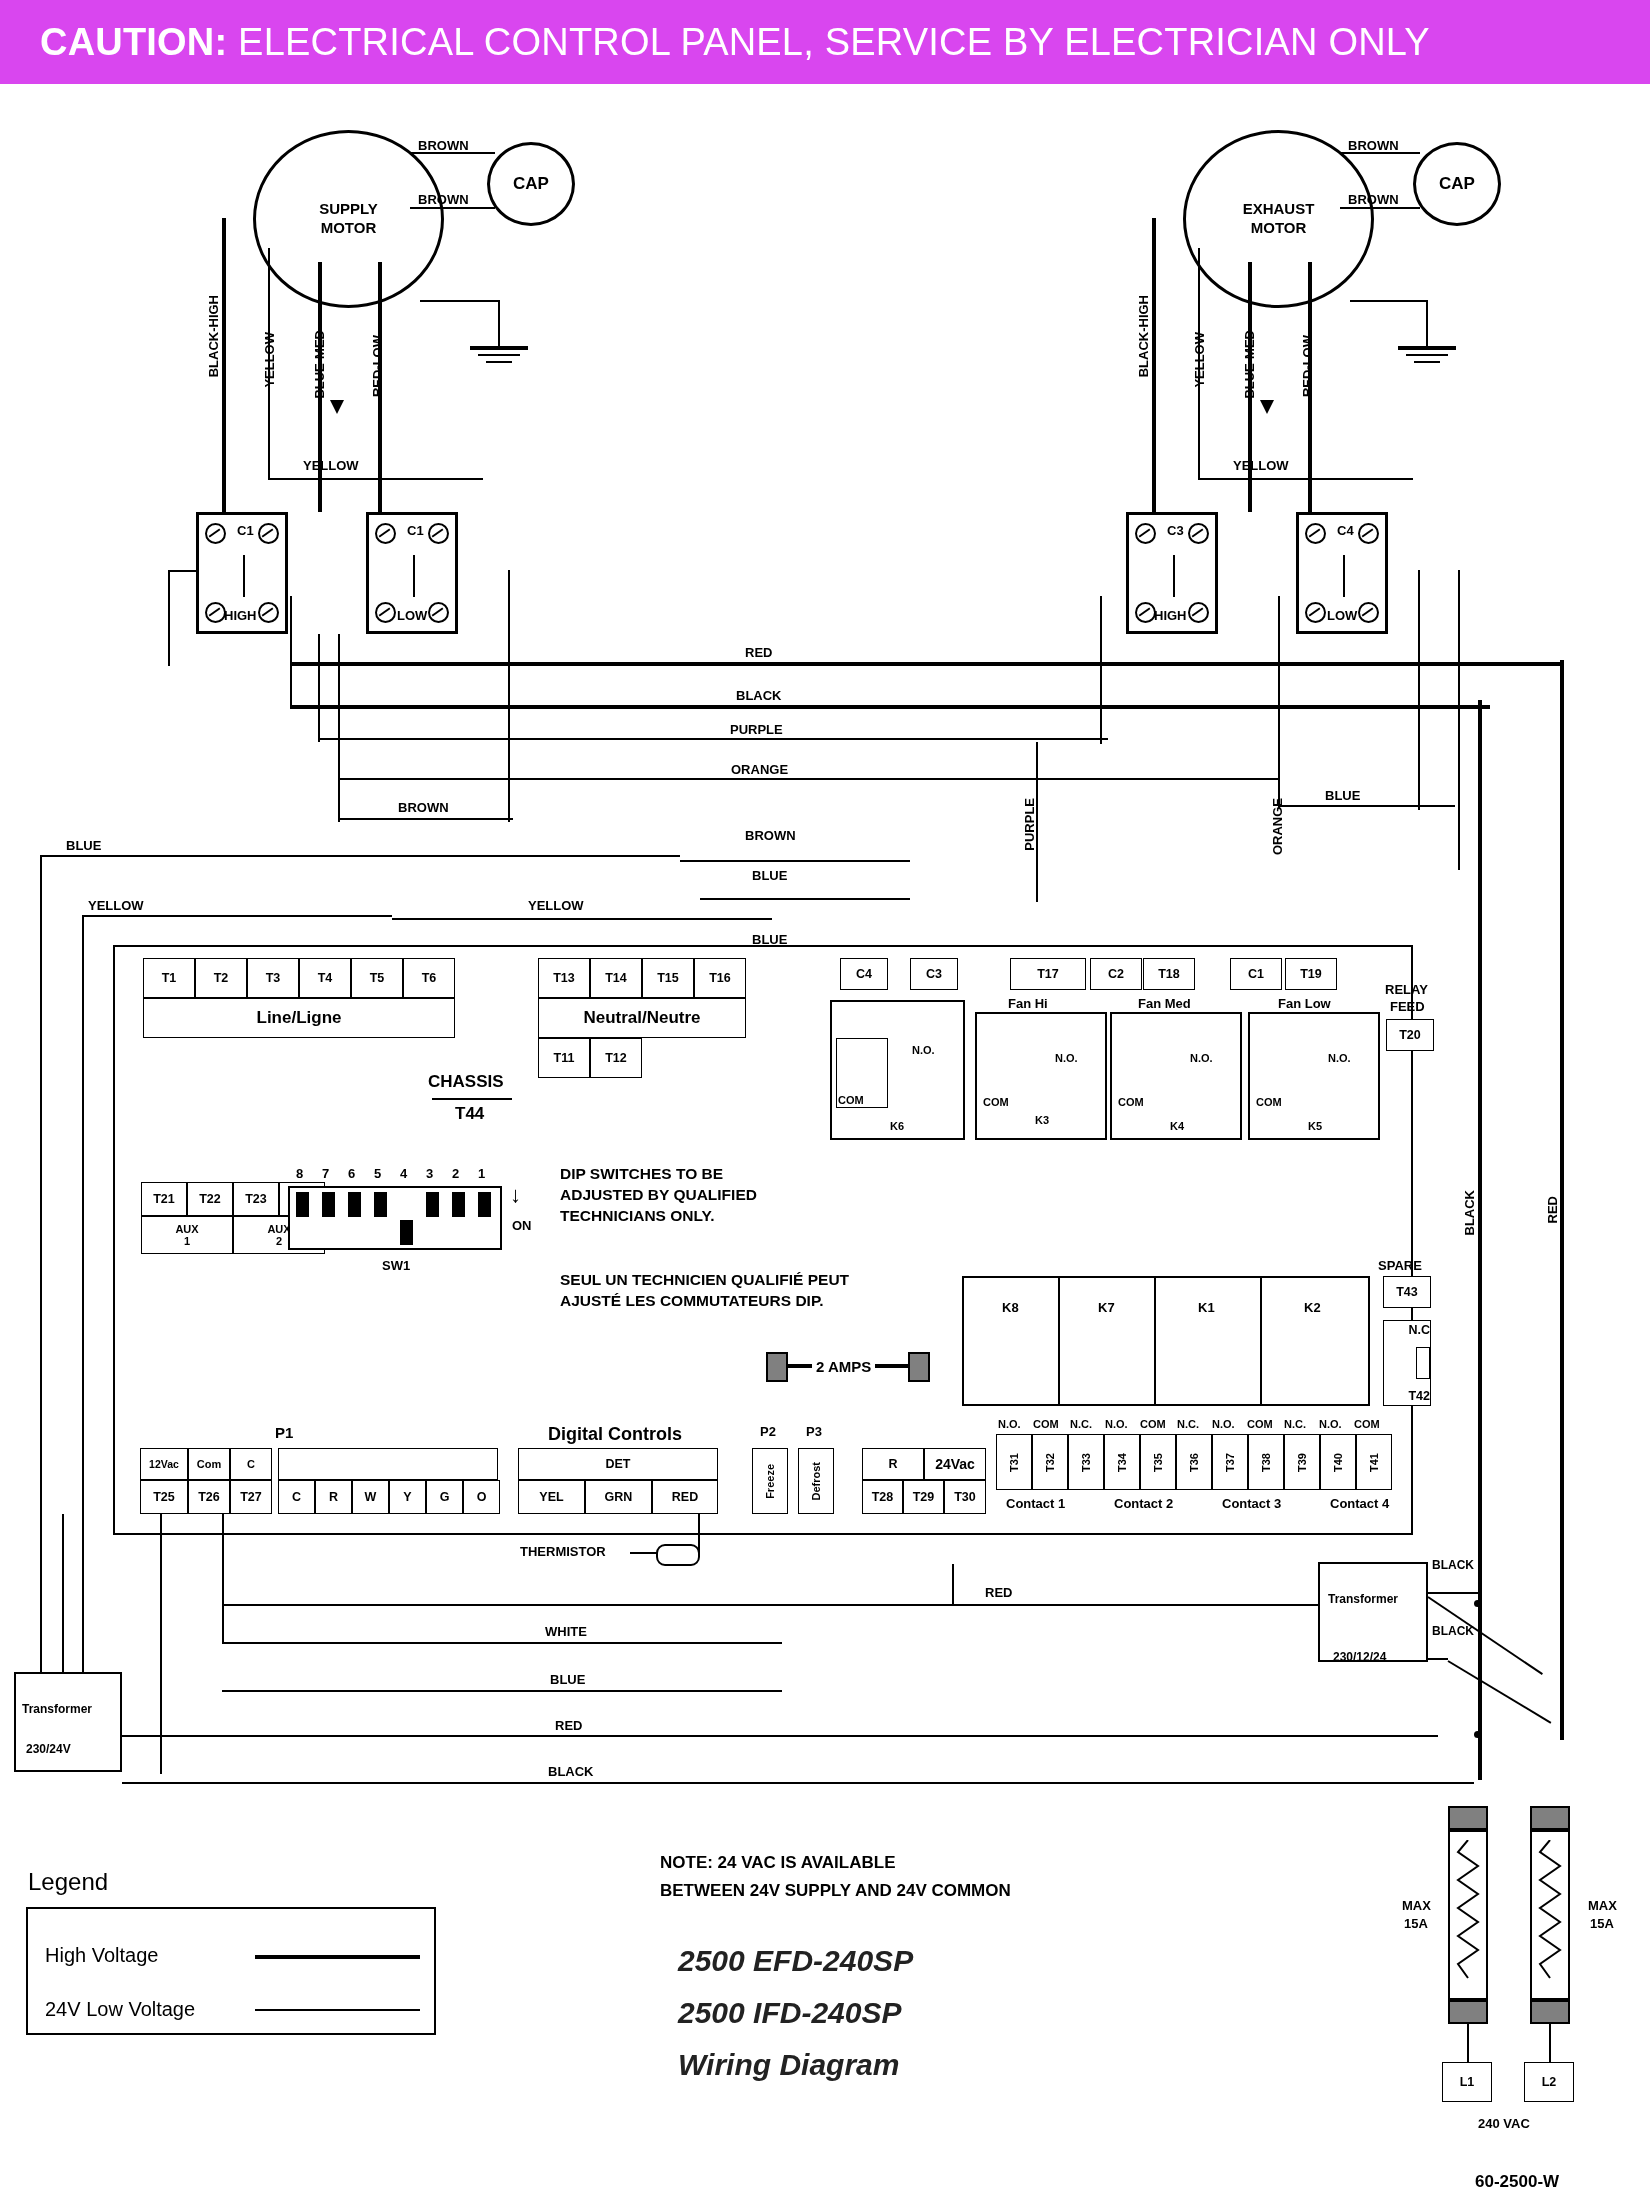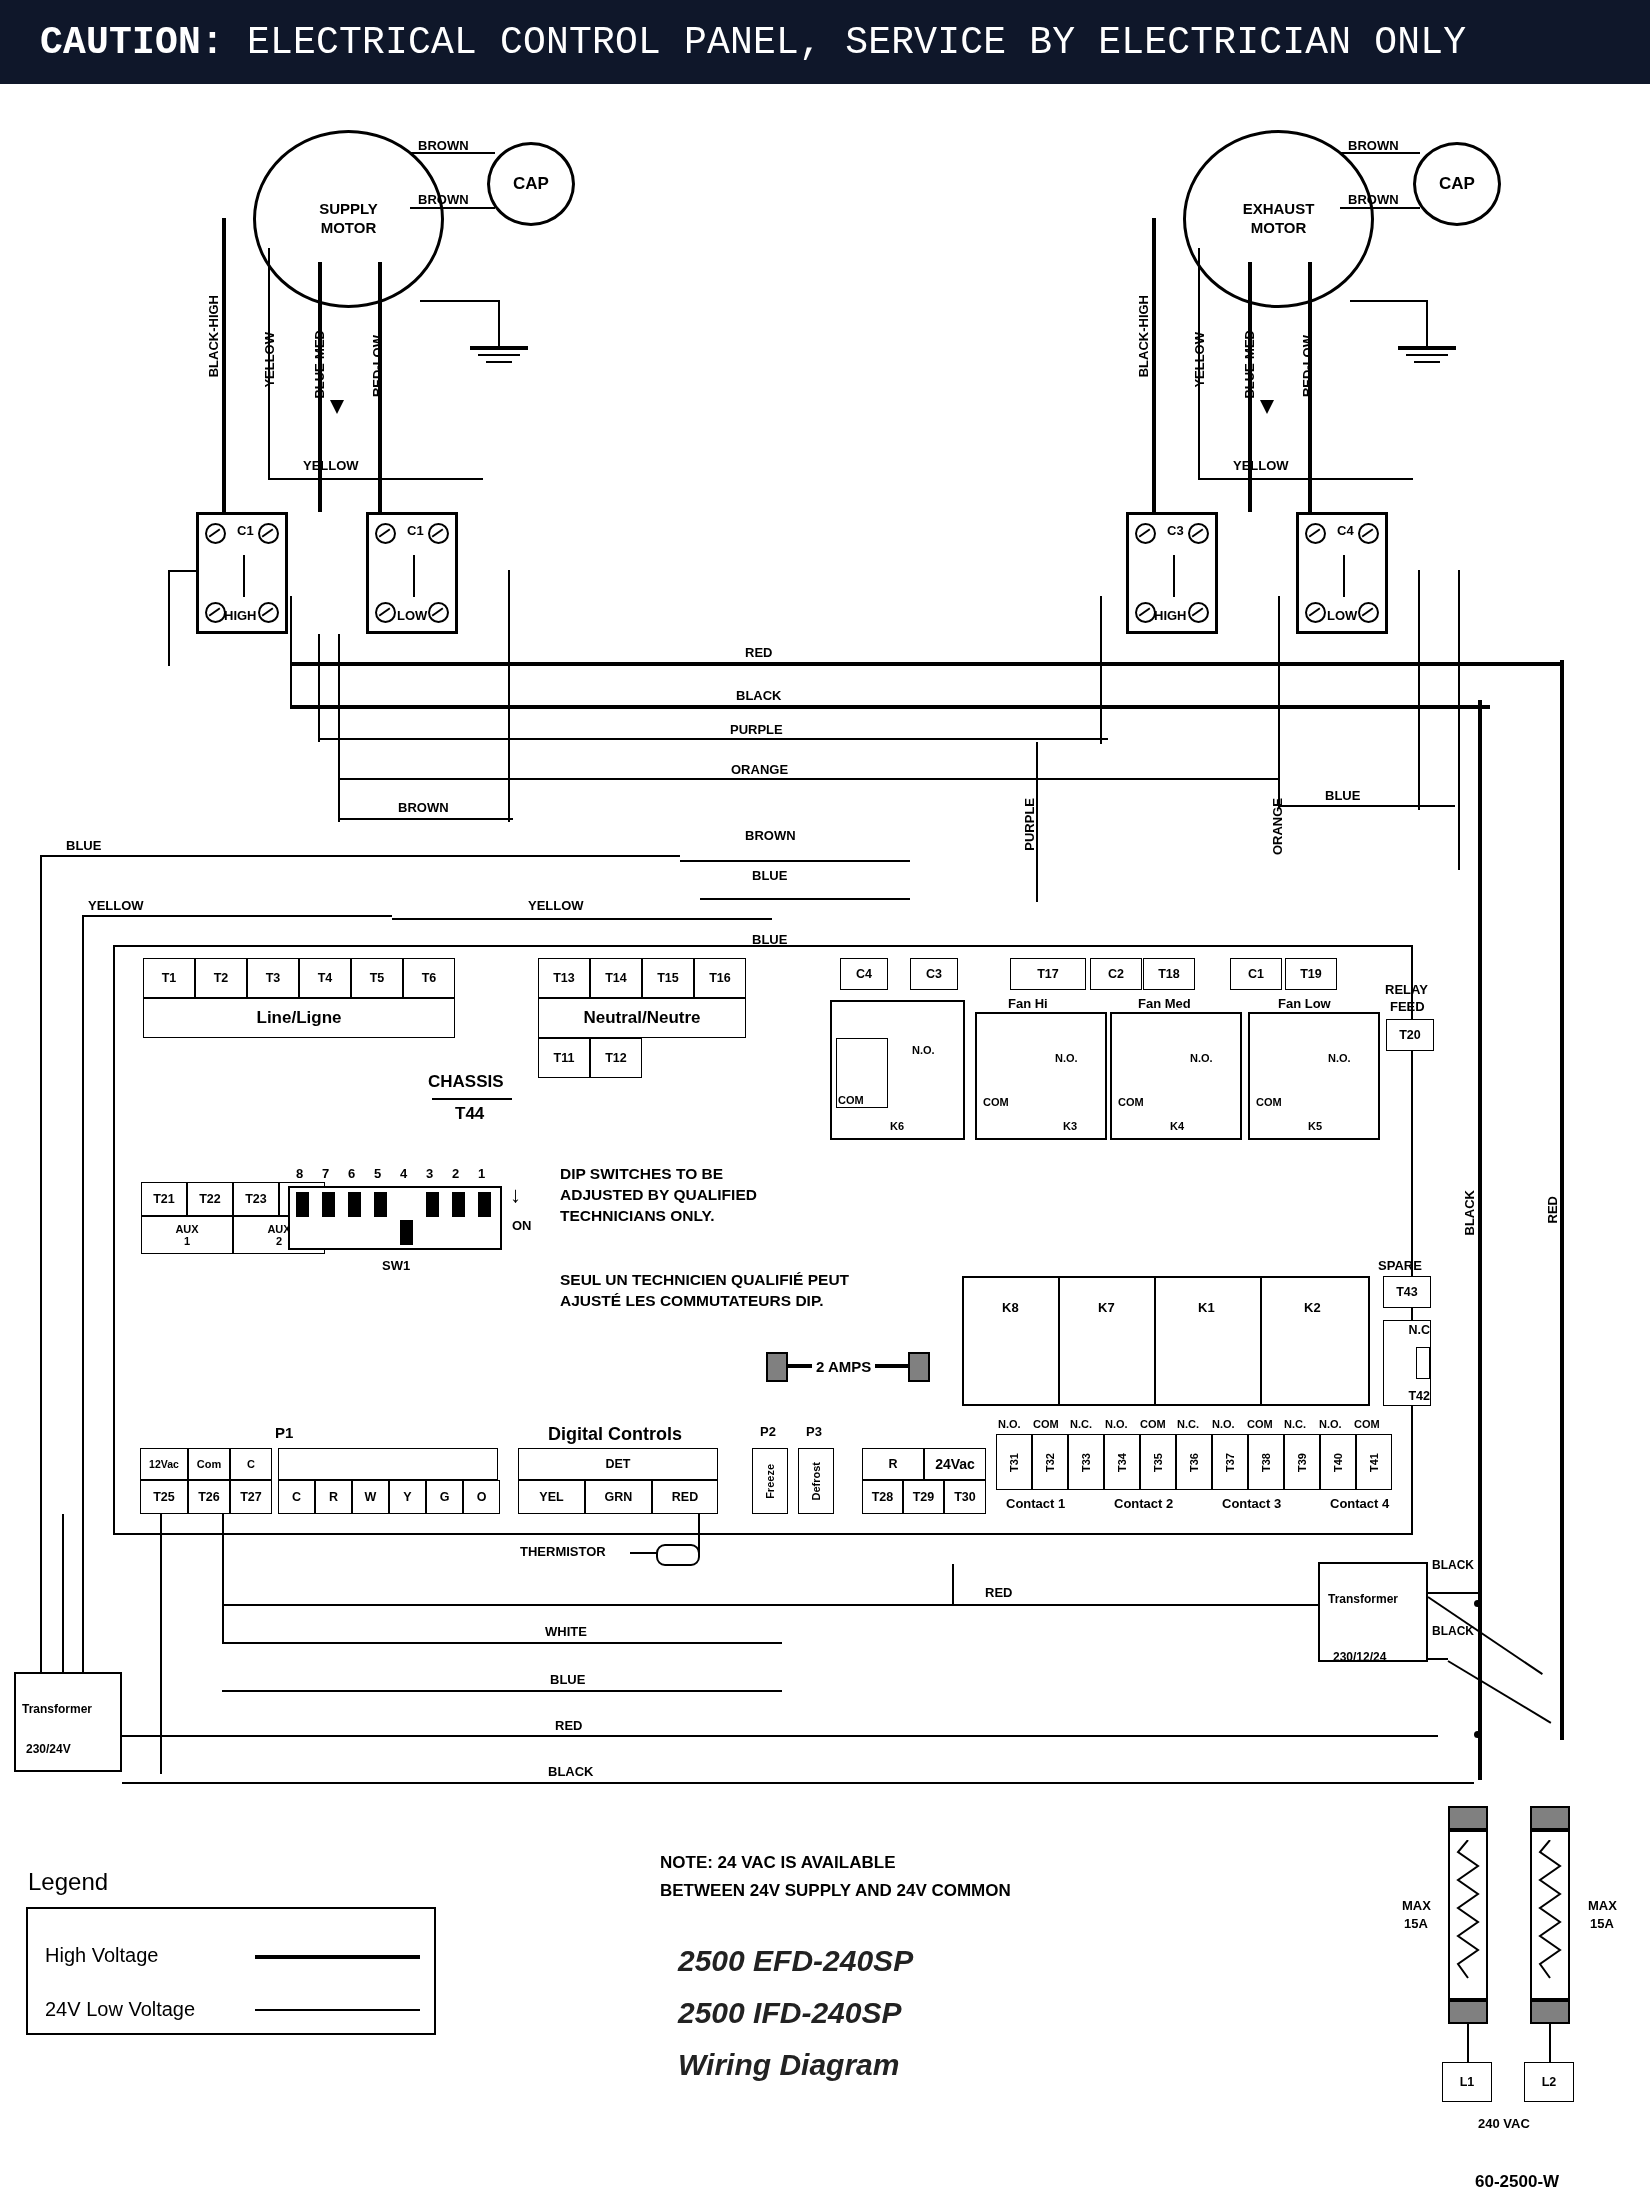--- a/index.html
+++ b/index.html
@@ -1,20 +1,20 @@
 <!DOCTYPE html>
 <html><head>
 <meta charset="utf-8">
 <style>
   html,body{margin:0;padding:0;background:#fff;}
   body{font-family:"Liberation Sans", sans-serif;}
   #page{position:relative;width:1650px;height:2211px;background:#fff;overflow:hidden;}
   
-  #caution{position:absolute;left:0;top:0;width:1650px;height:84px;background:#0f172a;color:#fff;
-           display:flex;align-items:center;font-family:Liberation Mono, monospace;}
+  #caution{position:absolute;left:0;top:0;width:1650px;height:84px;background:#d946ef;color:#fff;
+           display:flex;align-items:center;}
   #caution .txt{font-size:38px;letter-spacing:.2px;padding-left:40px;white-space:nowrap;}
   #caution .txt b{font-weight:bold;}
   
   .box{position:absolute;border:2px solid #000;background:#fff;box-sizing:border-box;}
   .thin{border-width:1.5px;}
   .lbl{position:absolute;font-size:13px;color:#000;white-space:nowrap;}
   .lbl.b{font-weight:bold;}
   .vert{writing-mode:vertical-rl;transform:rotate(180deg);}
   
   .w{position:absolute;background:#000;}
@@ -289,21 +289,21 @@
     <div class="lbl b sm" style="left:58px;top:118px;">K6</div>
     <div style="position:absolute;left:4px;top:36px;width:52px;height:70px;border:1.5px solid #000;box-sizing:border-box;"></div>
   </div>
 
   <div class="tcell" style="left:1010px;top:958px;width:76px;height:32px;">T17</div>
   <div class="tcell" style="left:1090px;top:958px;width:52px;height:32px;">C2</div>
   <div class="lbl b" style="left:1008px;top:996px;">Fan Hi</div>
   <div class="relaybox" style="left:975px;top:1012px;width:132px;height:128px;">
     <div class="lbl b sm" style="left:78px;top:38px;">N.O.</div>
     <div class="lbl b sm" style="left:6px;top:82px;">COM</div>
-    <div class="lbl b sm" style="left:58px;top:106px;margin-left:28px;">K3</div>
+    <div class="lbl b sm" style="left:58px;top:100px;">K3</div>
   </div>
 
   <div class="tcell" style="left:1143px;top:958px;width:52px;height:32px;">T18</div>
   <div class="tcell" style="left:1230px;top:958px;width:52px;height:32px;">C1</div>
   <div class="lbl b" style="left:1138px;top:996px;">Fan Med</div>
   <div class="relaybox" style="left:1110px;top:1012px;width:132px;height:128px;">
     <div class="lbl b sm" style="left:78px;top:38px;">N.O.</div>
     <div class="lbl b sm" style="left:6px;top:82px;">COM</div>
     <div class="lbl b sm" style="left:58px;top:106px;">K4</div>
   </div>

